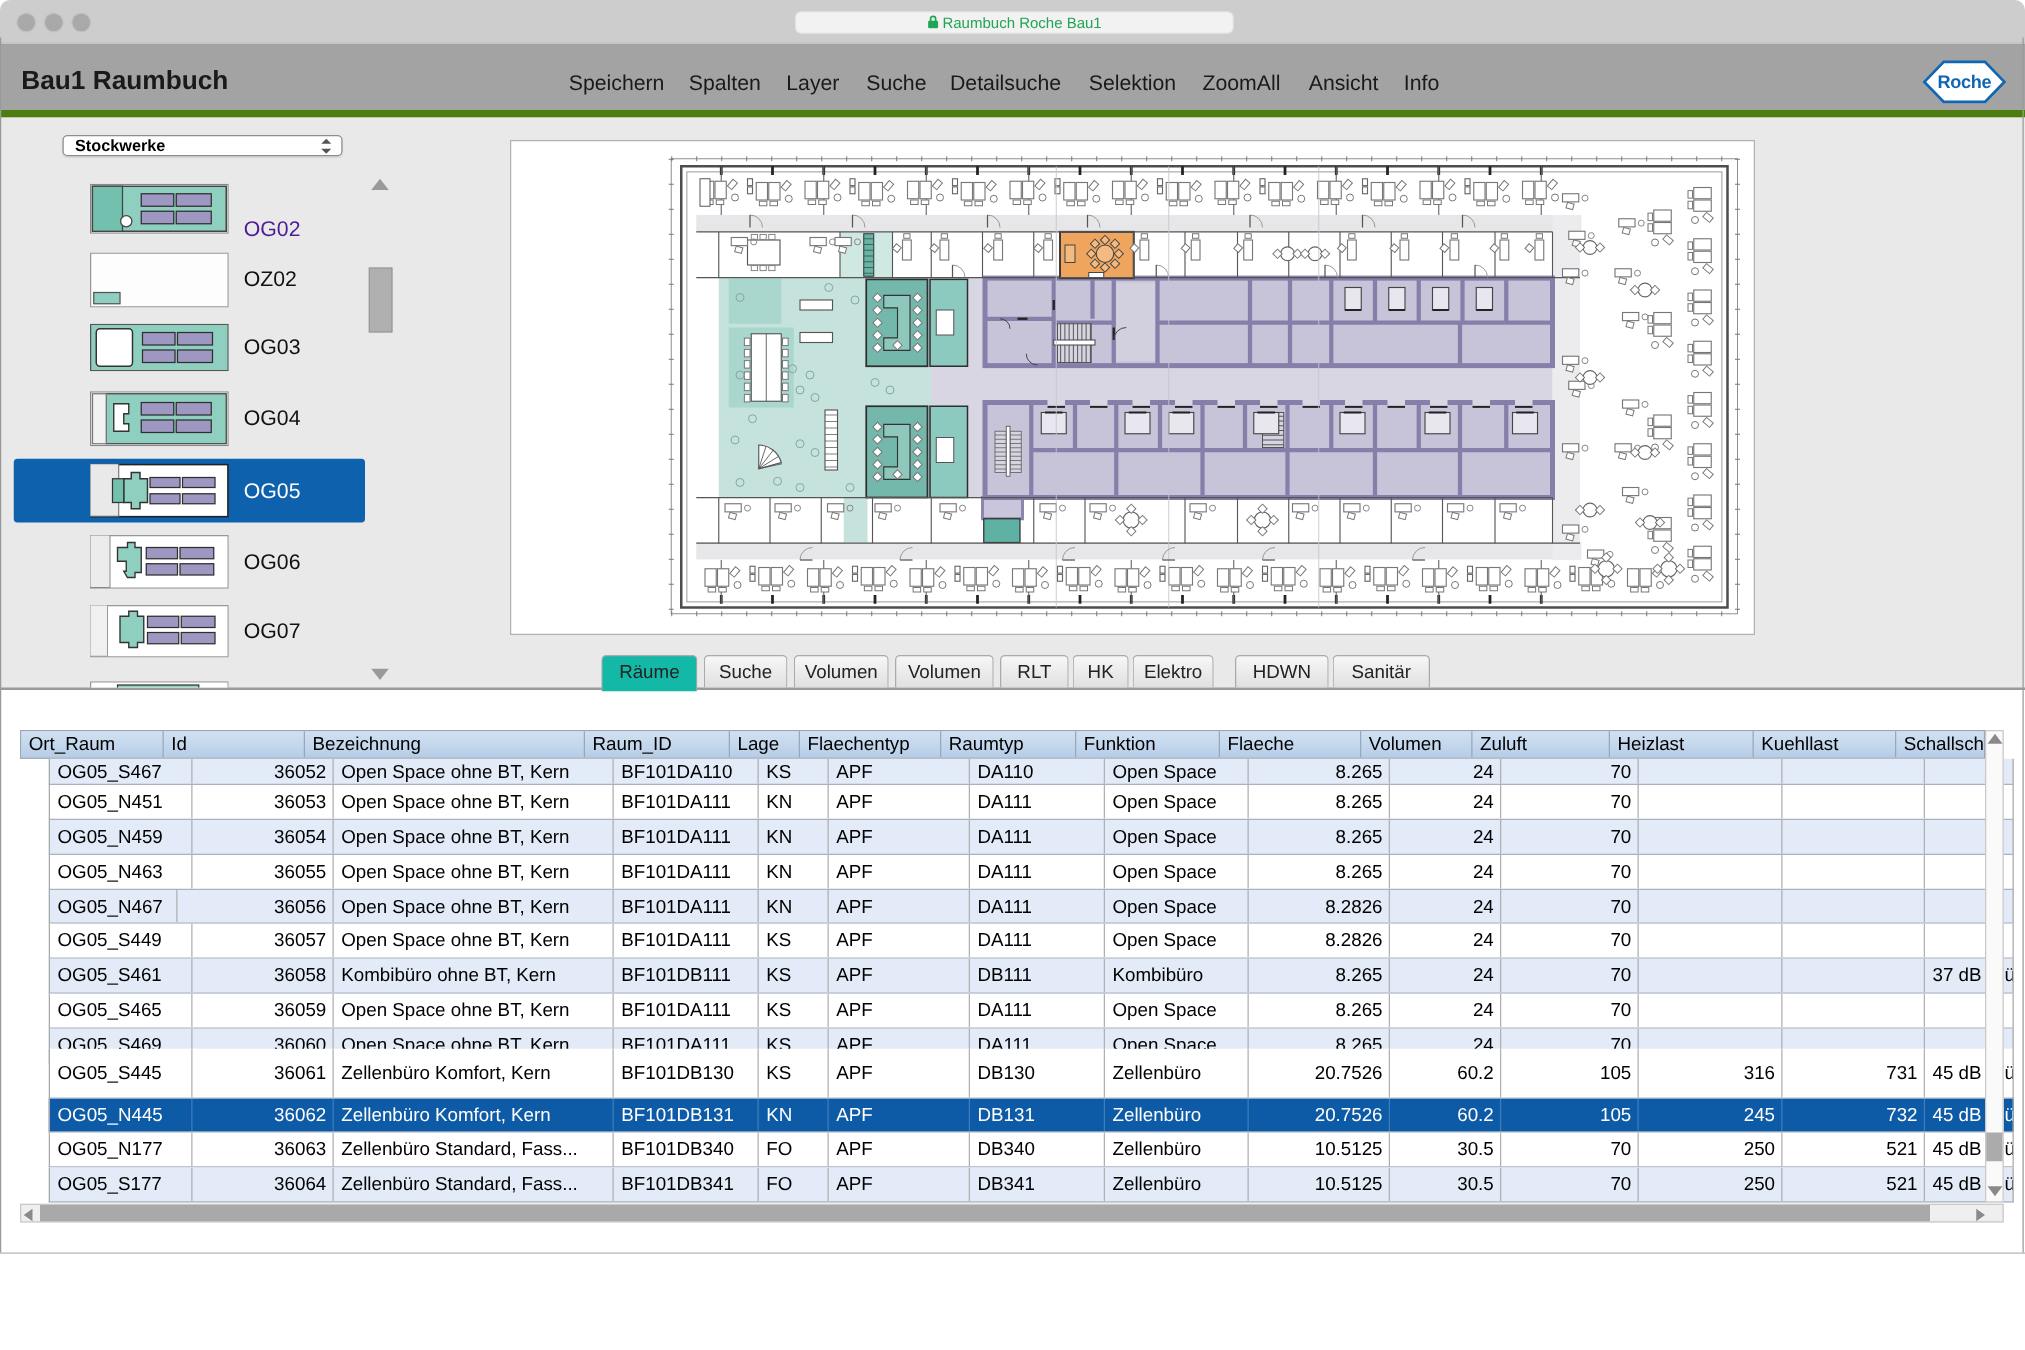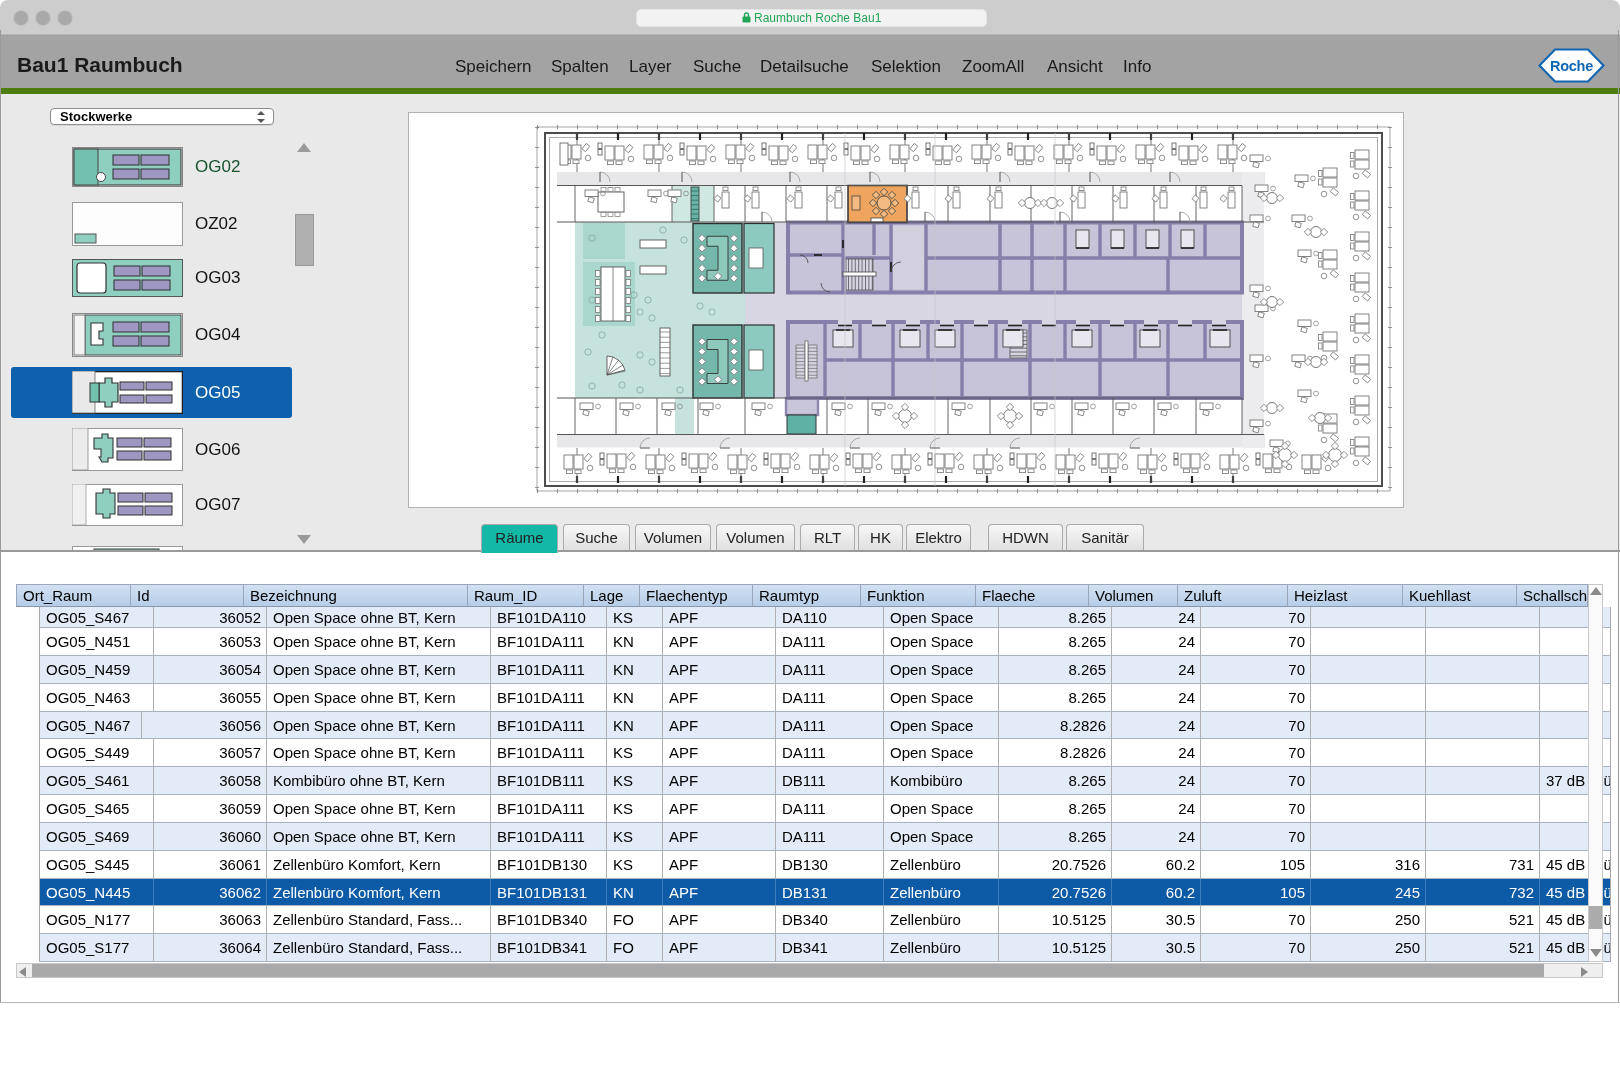--- a/index.html
+++ b/index.html
@@ -81,21 +81,21 @@
     <div class="thumb" style="top:53px;height:40px"><svg width="111" height="40" viewBox="0 0 111 40">
           <rect x="0.5" y="0.5" width="110" height="39" fill="#fff" stroke="#888"></rect>
           <rect x="2" y="2" width="107" height="36" fill="#8fcfc0" stroke="#444" stroke-width="1.2"></rect>
           <rect x="2" y="2" width="24" height="36" fill="#74c0af" stroke="#444" stroke-width="1"></rect>
           <circle cx="29" cy="30" r="4.5" fill="#fff" stroke="#444"></circle>
           <rect x="41" y="8" width="26" height="10" fill="#9e97c1" stroke="#2f2f2f" stroke-width="1"></rect>
           <rect x="69" y="8" width="28" height="10" fill="#9e97c1" stroke="#2f2f2f" stroke-width="1"></rect>
           <rect x="41" y="22" width="26" height="10" fill="#9e97c1" stroke="#2f2f2f" stroke-width="1"></rect>
           <rect x="69" y="22" width="28" height="10" fill="#9e97c1" stroke="#2f2f2f" stroke-width="1"></rect>
         </svg></div>
-      <div class="flabel" style="top:53px;height:40px;color:#14532d">OG02</div>
+      <div class="flabel" style="top:70px;height:40px;color:#4c1d95">OG02</div>
       <div class="thumb" style="top:108px;height:44px"><svg width="111" height="44" viewBox="0 0 111 44">
           <rect x="0.5" y="0.5" width="110" height="43" fill="#fdfdfd" stroke="#999"></rect>
           <rect x="3" y="32" width="21" height="9" fill="#8fcfc0" stroke="#555"></rect>
         </svg></div>
       <div class="flabel" style="top:108px;height:44px;color:#111">OZ02</div>
       <div class="thumb" style="top:165px;height:38px"><svg width="111" height="38" viewBox="0 0 111 38">
           <rect x="0.5" y="0.5" width="110" height="37" fill="#8fcfc0" stroke="#555"></rect>
           <rect x="5" y="4" width="29" height="30" rx="3" fill="#fff" stroke="#333" stroke-width="1.2"></rect>
           <rect x="42" y="7" width="26" height="10" fill="#9e97c1" stroke="#2f2f2f" stroke-width="1"></rect>
           <rect x="70" y="7" width="28" height="10" fill="#9e97c1" stroke="#2f2f2f" stroke-width="1"></rect>
@@ -936,21 +936,21 @@
         <div class="c " style="left:623px;width:113px">APF</div>
         <div class="c " style="left:736px;width:108px">DA111</div>
         <div class="c " style="left:844px;width:115px">Open Space</div>
         <div class="c ra" style="left:959px;width:113px">8.265</div>
         <div class="c ra" style="left:1072px;width:89px">24</div>
         <div class="c ra" style="left:1161px;width:110px">70</div>
         <div class="c ra" style="left:1271px;width:115px"></div>
         <div class="c ra" style="left:1386px;width:114px"></div>
         <div class="c " style="left:1500px;width:72px"></div>
       </div>
-      <div class="row" style="top:267px;height:28px">
+      <div class="row" style="top:255px;height:40px">
         <div class="c " style="left:0px;width:114px">OG05_S445</div>
         <div class="c ra" style="left:114px;width:113px">36061</div>
         <div class="c " style="left:227px;width:224px">Zellenbüro Komfort, Kern</div>
         <div class="c " style="left:451px;width:116px">BF101DB130</div>
         <div class="c " style="left:567px;width:56px">KS</div>
         <div class="c " style="left:623px;width:113px">APF</div>
         <div class="c " style="left:736px;width:108px">DB130</div>
         <div class="c " style="left:844px;width:115px">Zellenbüro</div>
         <div class="c ra" style="left:959px;width:113px">20.7526</div>
         <div class="c ra" style="left:1072px;width:89px">60.2</div>

